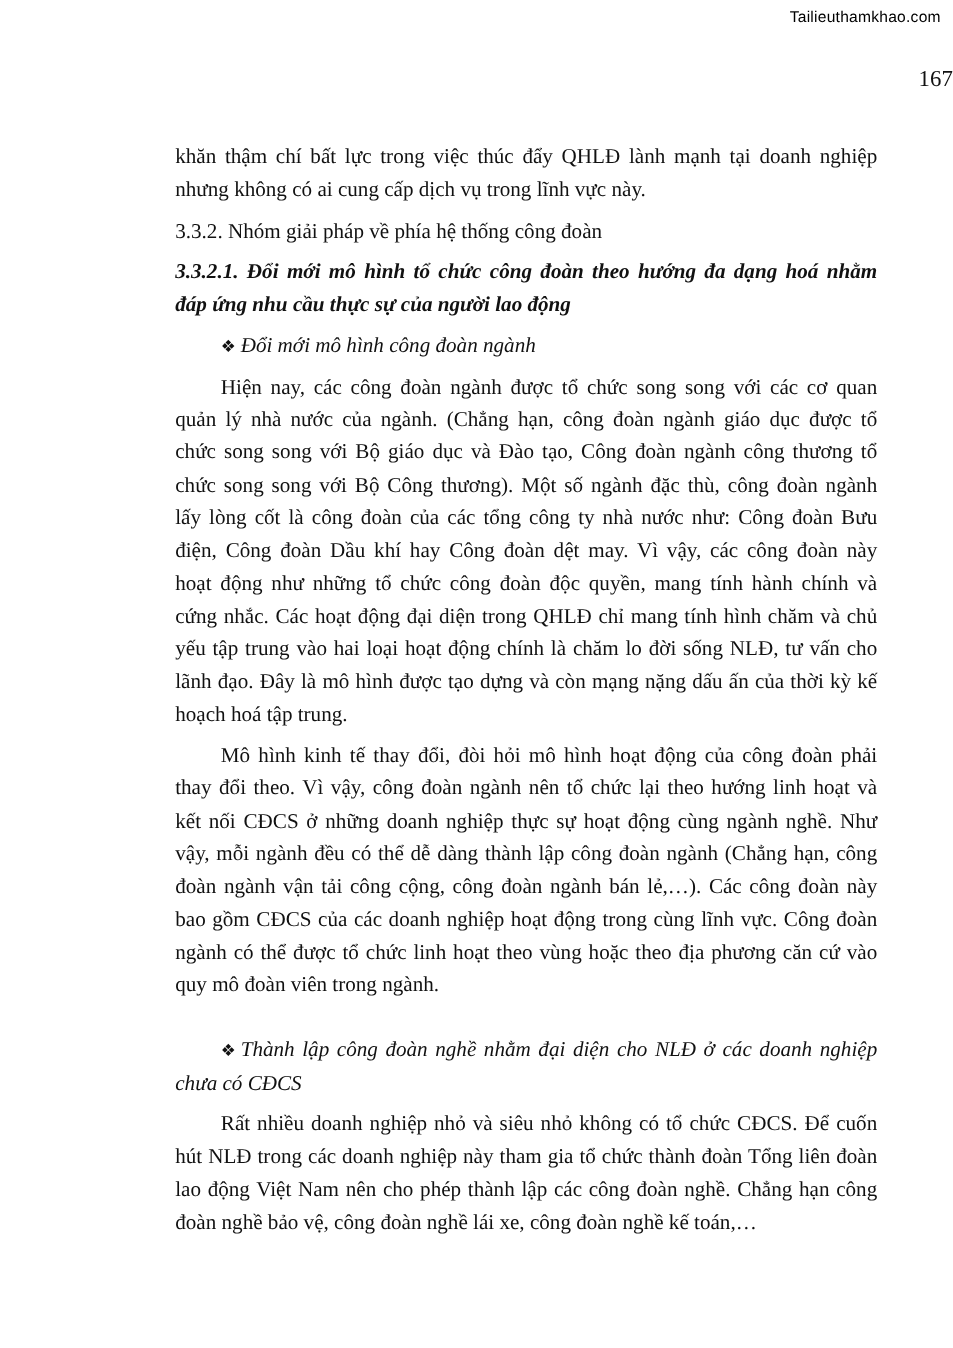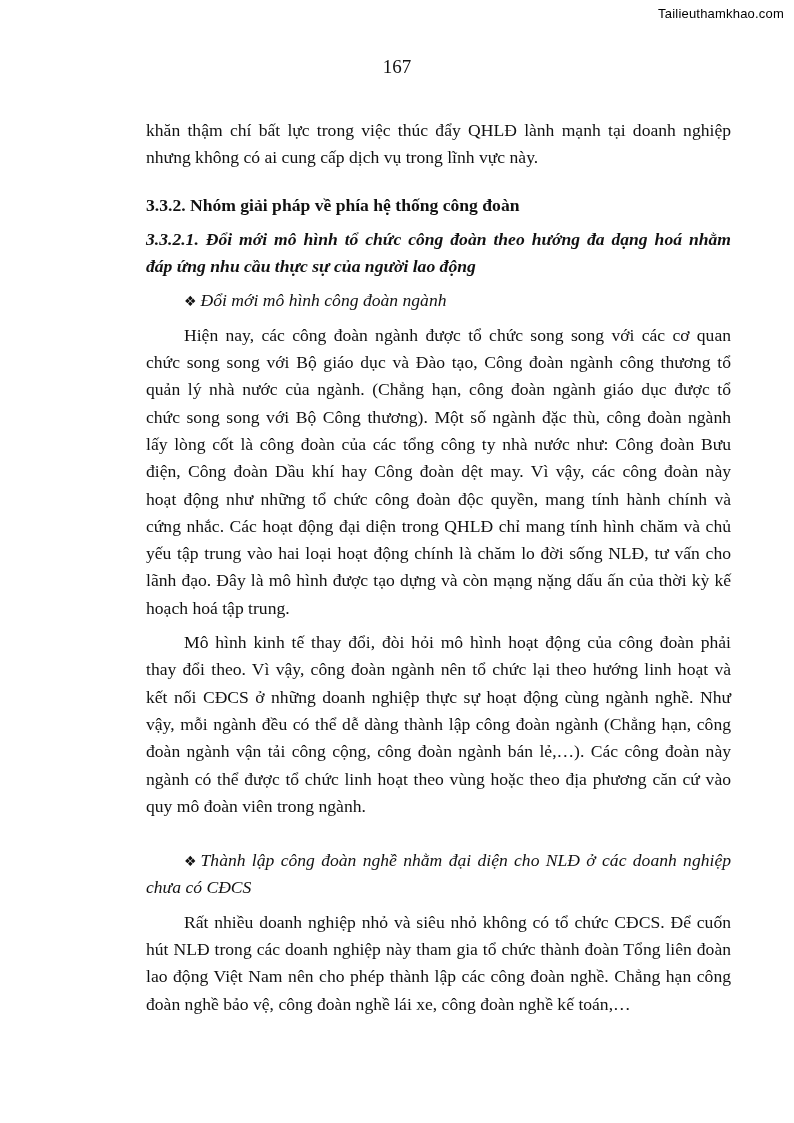--- a/index.html
+++ b/index.html
@@ -22,21 +22,21 @@
       font-family: "Liberation Sans", sans-serif;
       font-size: 13px;
       color: #000000;
       letter-spacing: 0.2px;
     }
     .page-number {
       position: absolute;
       top: 56px;
       left: 0;
       width: 794px;
-      text-align: center;
+      text-align: right;
       font-size: 19px;
     }
     .content {
       position: absolute;
       left: 146px;
       top: 117px;
       width: 585px;
       font-size: 17.6px;
     }
     .line {
@@ -49,22 +49,21 @@
     .line.last {
       text-align-last: left;
     }
     .indent {
       text-indent: 38px;
     }
     .gap {
       height: 7px;
     }
     .heading-bold {
-      font-weight: bold;
-      margin-top: 13px;
+      font-weight: normal;
     }
     .heading-bold-italic {
       font-weight: bold;
       font-style: italic;
     }
     .bullet-italic {
       font-style: italic;
     }
     .bullet-glyph {
       font-style: normal;
@@ -102,40 +101,41 @@
   <div class="gap"></div>
 
   <div class="line last bullet-italic" style="padding-left:38px;">
     <span class="bullet-glyph">❖</span><span>Đổi mới mô hình công đoàn ngành</span>
   </div>
 
   <div class="gap"></div>
 
   <div>
     <div class="line indent">Hiện nay, các công đoàn ngành được tổ chức song song với các cơ quan</div>
+    <div class="line">quản lý nhà nước của ngành. (Chẳng hạn, công đoàn ngành giáo dục được tổ</div>
     <div class="line">chức song song với Bộ giáo dục và Đào tạo, Công đoàn ngành công thương tổ</div>
-    <div class="line">quản lý nhà nước của ngành. (Chẳng hạn, công đoàn ngành giáo dục được tổ</div>
     <div class="line">chức song song với Bộ Công thương). Một số ngành đặc thù, công đoàn ngành</div>
     <div class="line">lấy lòng cốt là công đoàn của các tổng công ty nhà nước như: Công đoàn Bưu</div>
     <div class="line">điện, Công đoàn Dầu khí hay Công đoàn dệt may. Vì vậy, các công đoàn này</div>
     <div class="line">hoạt động như những tổ chức công đoàn độc quyền, mang tính hành chính và</div>
     <div class="line">cứng nhắc. Các hoạt động đại diện trong QHLĐ chỉ mang tính hình chăm và chủ</div>
     <div class="line">yếu tập trung vào hai loại hoạt động chính là chăm lo đời sống NLĐ, tư vấn cho</div>
     <div class="line">lãnh đạo. Đây là mô hình được tạo dựng và còn mạng nặng dấu ấn của thời kỳ kế</div>
     <div class="line last">hoạch hoá tập trung.</div>
   </div>
 
   <div class="gap"></div>
 
   <div>
     <div class="line indent">Mô hình kinh tế thay đổi, đòi hỏi mô hình hoạt động của công đoàn phải</div>
     <div class="line">thay đổi theo. Vì vậy, công đoàn ngành nên tổ chức lại theo hướng linh hoạt và</div>
     <div class="line">kết nối CĐCS ở những doanh nghiệp thực sự hoạt động cùng ngành nghề. Như</div>
     <div class="line">vậy, mỗi ngành đều có thể dễ dàng thành lập công đoàn ngành (Chẳng hạn, công</div>
     <div class="line">đoàn ngành vận tải công cộng, công đoàn ngành bán lẻ,…). Các công đoàn này</div>
+    <div class="line">bao gồm CĐCS của các doanh nghiệp hoạt động trong cùng lĩnh vực. Công đoàn</div>
     <div class="line">ngành có thể được tổ chức linh hoạt theo vùng hoặc theo địa phương căn cứ vào</div>
     <div class="line last">quy mô đoàn viên trong ngành.</div>
   </div>
 
   <div class="gap"></div>
 
   <div>
     <div class="line bullet-italic" style="padding-left:38px;margin-top:20px;">
       <span class="bullet-glyph">❖</span><span>Thành lập công đoàn nghề nhằm đại diện cho NLĐ ở các doanh nghiệp</span>
     </div>

